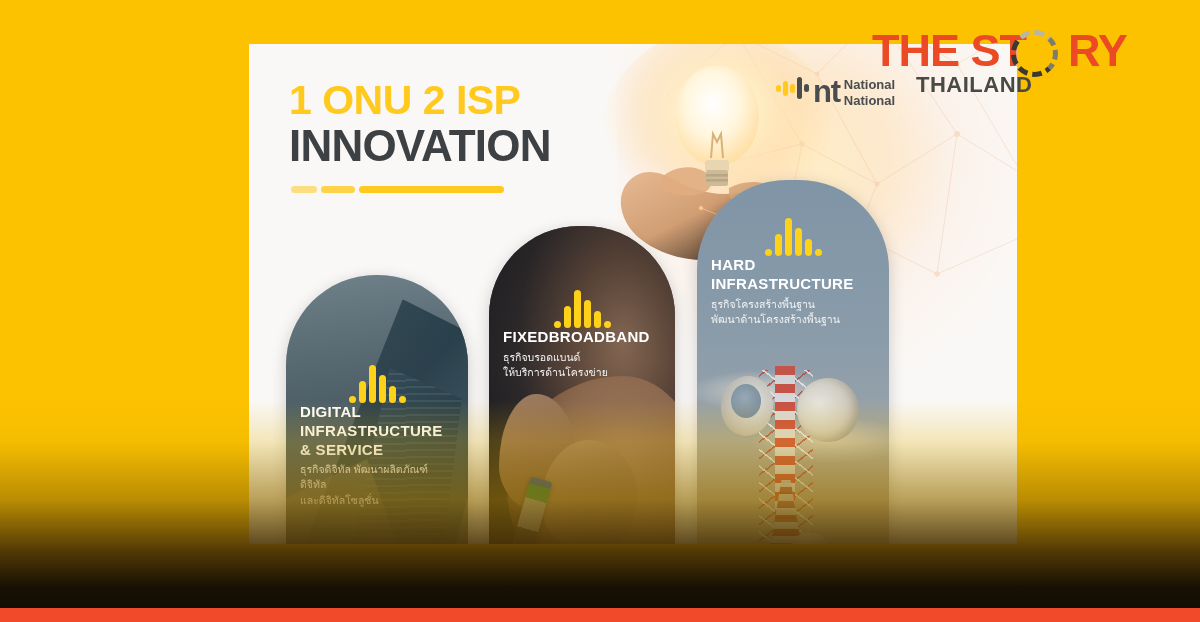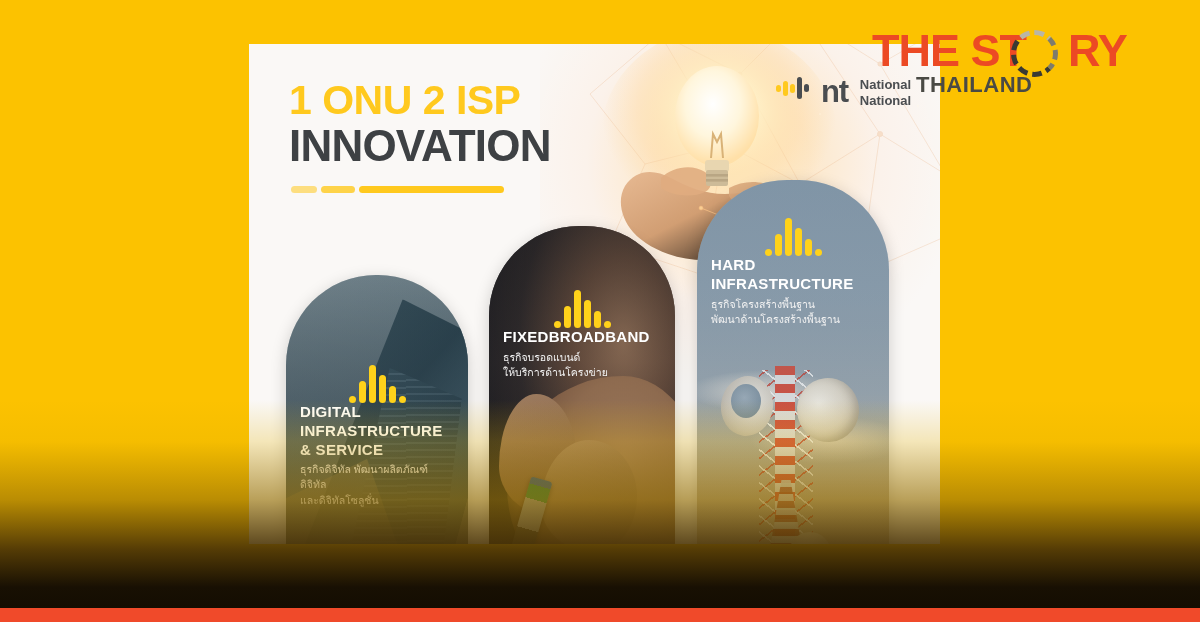--- a/index.html
+++ b/index.html
@@ -27,21 +27,21 @@
     pointer-events:none;
   }
   #red-stripe {
     position:absolute; left:0; right:0; bottom:0; height:14px;
     background:#F04A2A;
   }
 
   
   #poster {
     position:absolute;
-    left:249px; top:44px; width:691px; height:500px;
+    left:249px; top:44px; width:768px; height:500px;
     background:#FAF8F6;
     overflow:hidden;
     box-shadow:0 0 0 0 rgba(0,0,0,0);
   }
 
   
   .poster-bg-glow {
     position:absolute; right:-60px; top:-90px; width:460px; height:430px;
     background:
       radial-gradient(circle at 42% 48%, rgba(255,236,196,.95) 0%, rgba(255,220,170,.55) 22%, rgba(255,226,205,.28) 42%, rgba(250,243,240,0) 66%);
@@ -66,21 +66,21 @@
     display:flex; gap:4px; align-items:center;
   }
   .rule i { display:block; height:7px; border-radius:4px; background:#FFC91E; }
   .rule i.s1 { width:26px; opacity:.55;}
   .rule i.s2 { width:34px; opacity:.8;}
   .rule i.s3 { flex:1; }
 
   
   .nt-logo {
     position:absolute; left:527px; top:16px; width:130px; height:56px;
-    display:flex; align-items:center; gap:12px;
+    display:flex; align-items:center; gap:4px;
   }
   .nt-bars { display:flex; align-items:center; gap:2.5px; height:26px; }
   .nt-bars i { display:block; width:4.6px; border-radius:3px; background:#FFC91E; }
   .nt-bars i.b1{height:7px;} .nt-bars i.b2{height:15px;} .nt-bars i.b3{height:9px;}
   .nt-bars i.b4{height:22px;background:#4A4D50;} .nt-bars i.b5{height:8px;background:#4A4D50;}
   .nt-word { font-size:31px; font-weight:bold; color:#4A4D50; letter-spacing:-1.2px; line-height:1; margin-top:6px;}
   .nt-sub { font-size:13px; font-weight:bold; color:#4A4D50; line-height:1.2; margin-top:10px; }
 
   
   .card {

